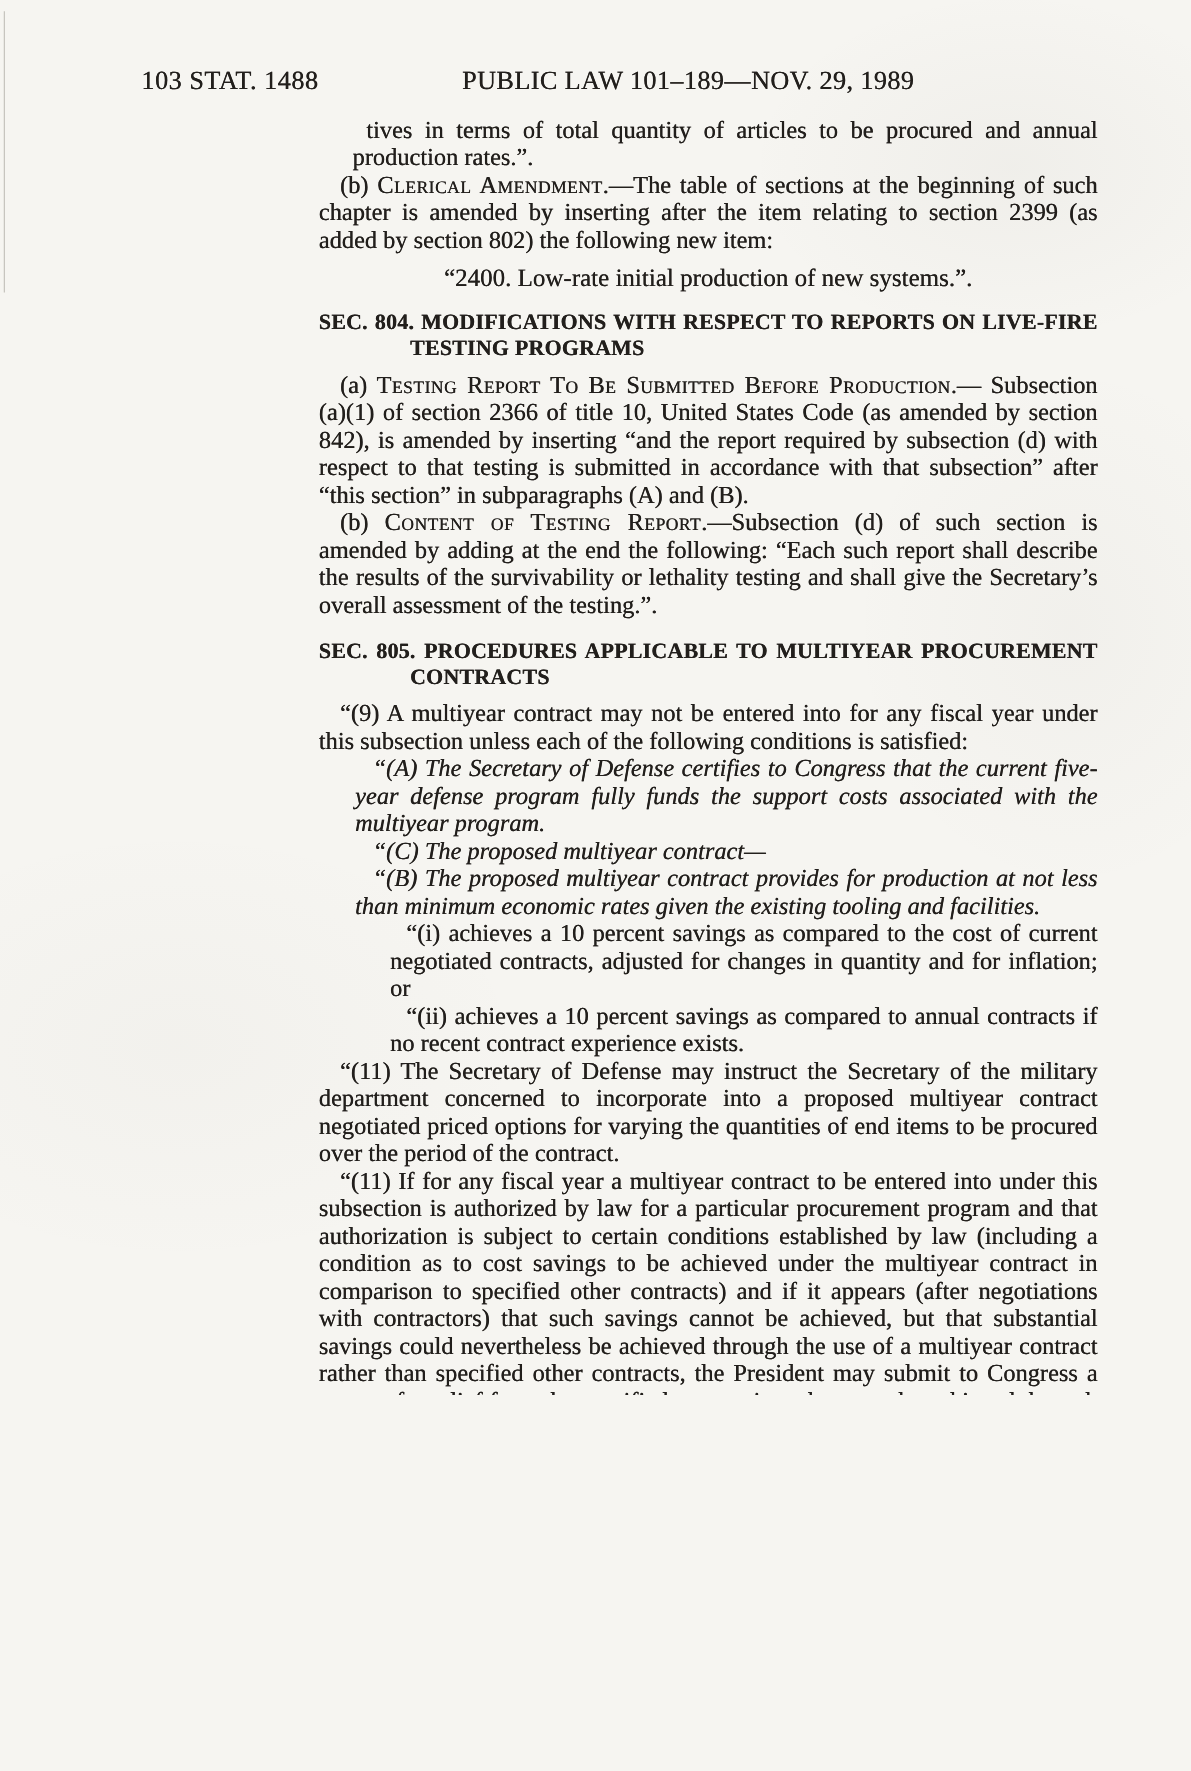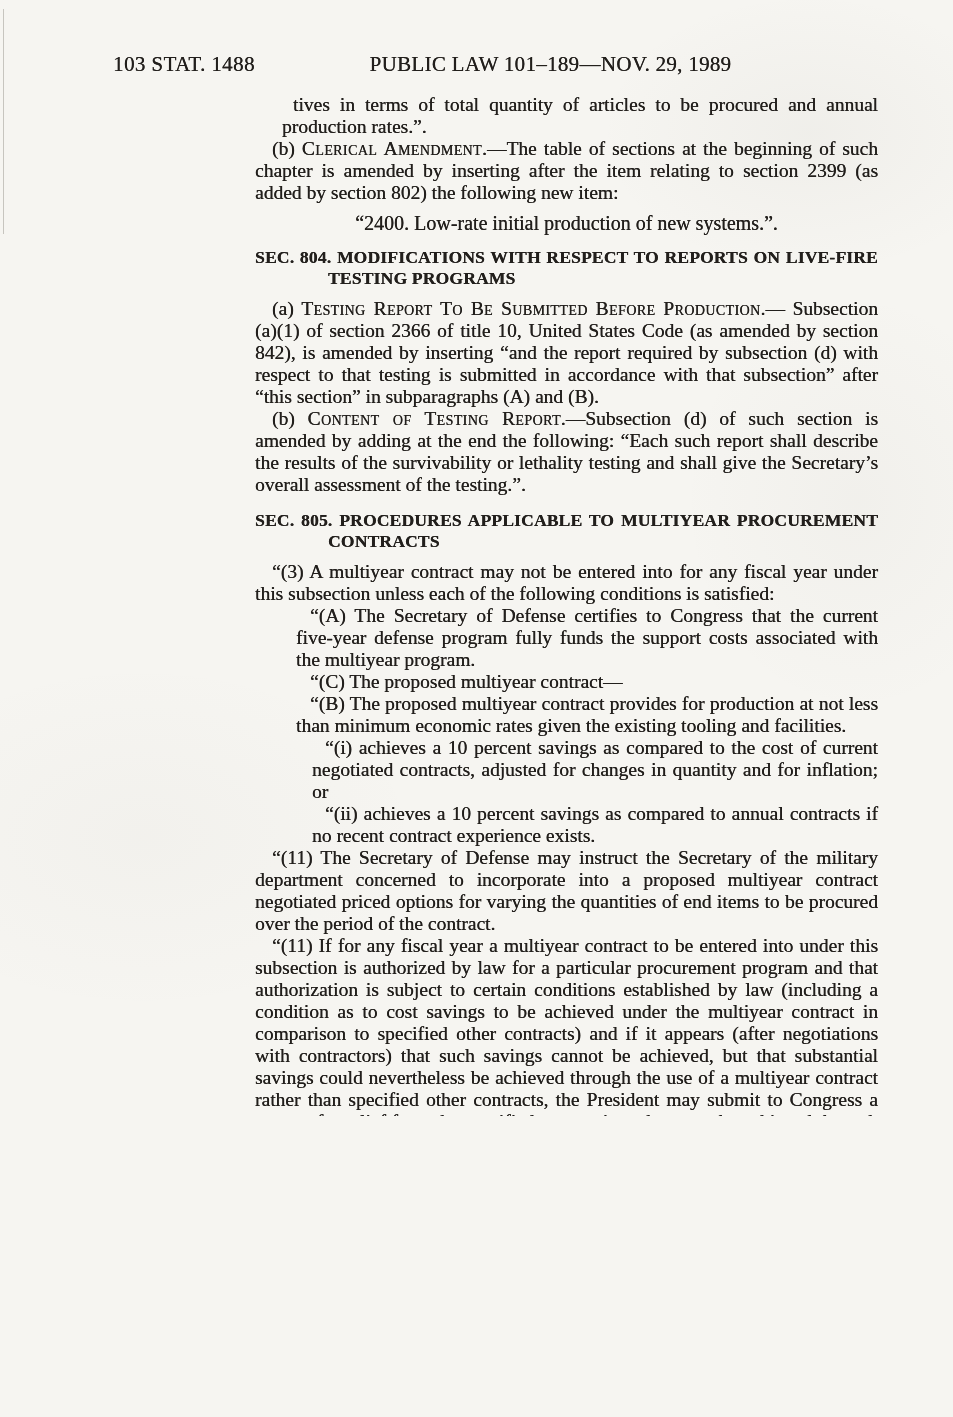--- a/index.html
+++ b/index.html
@@ -42,21 +42,21 @@
   .par {
     margin: 0;
     font-size: 19.5px;
     line-height: 22px;
     text-align: justify;
     text-shadow: 0.25px 0 0 currentColor;
     font-weight: 400;
   }
   .par.fragment { margin-left: 27px; text-indent: 11px; }
   .par.body     { text-indent: 17px; }
-  .par.sub1     { margin-left: 41px; text-indent: 14px; }
+  .par.sub1     { margin-left: 29px; text-indent: 14px; font-style: italic; }
   .par.sub2     { margin-left: 57px; text-indent: 13px; }
   .par.toc {
     font-size: 20px;
     line-height: 19px;
     margin: 10px 0 12px 0;
     text-indent: 0;
     text-align: center;
     text-shadow: 0.2px 0 0 currentColor;
   }
   .par.heading {
@@ -82,21 +82,21 @@
   </div>
 
   <div class="body-col">
       <p class="par fragment"><span>tives in terms of total quantity of articles to be procured and annual production rates.”.</span></p>
       <p class="par body"><span>(b) </span><span class="sc">Clerical Amendment</span><span>.—The table of sections at the beginning of such chapter is amended by inserting after the item relating to section 2399 (as added by section 802) the following new item:</span></p>
       <p class="par toc"><span>“2400. Low-rate initial production of new systems.”.</span></p>
       <h2 class="par heading"><span>SEC. 804. MODIFICATIONS WITH RESPECT TO REPORTS ON LIVE-FIRE TESTING PROGRAMS</span></h2>
       <p class="par body"><span>(a) </span><span class="sc">Testing Report To Be Submitted Before Production</span><span>.— Subsection (a)(1) of section 2366 of title 10, United States Code (as amended by section 842), is amended by inserting “and the report required by subsection (d) with respect to that testing is submitted in accordance with that subsection” after “this section” in subparagraphs (A) and (B).</span></p>
       <p class="par body"><span>(b) </span><span class="sc">Content of Testing Report</span><span>.—Subsection (d) of such section is amended by adding at the end the following: “Each such report shall describe the results of the survivability or lethality testing and shall give the Secretary’s overall assessment of the testing.”.</span></p>
       <h2 class="par heading"><span>SEC. 805. PROCEDURES APPLICABLE TO MULTIYEAR PROCUREMENT CONTRACTS</span></h2>
-      <p class="par body"><span>“(3) A multiyear contract may not be entered into for any fiscal year under this subsection unless each of the following conditions is satisfied:</span></p>
+      <p class="par body"><span>“(9) A multiyear contract may not be entered into for any fiscal year under this subsection unless each of the following conditions is satisfied:</span></p>
       <p class="par sub1"><span>“(A) The Secretary of Defense certifies to Congress that the current five-year defense program fully funds the support costs associated with the multiyear program.</span></p>
       <p class="par sub1"><span>“(C) The proposed multiyear contract—</span></p>
       <p class="par sub1"><span>“(B) The proposed multiyear contract provides for production at not less than minimum economic rates given the existing tooling and facilities.</span></p>
       <p class="par sub2"><span>“(i) achieves a 10 percent savings as compared to the cost of current negotiated contracts, adjusted for changes in quantity and for inflation; or</span></p>
       <p class="par sub2"><span>“(ii) achieves a 10 percent savings as compared to annual contracts if no recent contract experience exists.</span></p>
       <p class="par body"><span>“(11) The Secretary of Defense may instruct the Secretary of the military department concerned to incorporate into a proposed multiyear contract negotiated priced options for varying the quantities of end items to be procured over the period of the contract.</span></p>
       <p class="par body"><span>“(11) If for any fiscal year a multiyear contract to be entered into under this subsection is authorized by law for a particular procurement program and that authorization is subject to certain conditions established by law (including a condition as to cost savings to be achieved under the multiyear contract in comparison to specified other contracts) and if it appears (after negotiations with contractors) that such savings cannot be achieved, but that substantial savings could nevertheless be achieved through the use of a multiyear contract rather than specified other contracts, the President may submit to Congress a request for relief from the specified cost savings that must be achieved through multiyear contracting for that program. Any such request by the President shall include</span></p>
     </div>
 </div>
 

